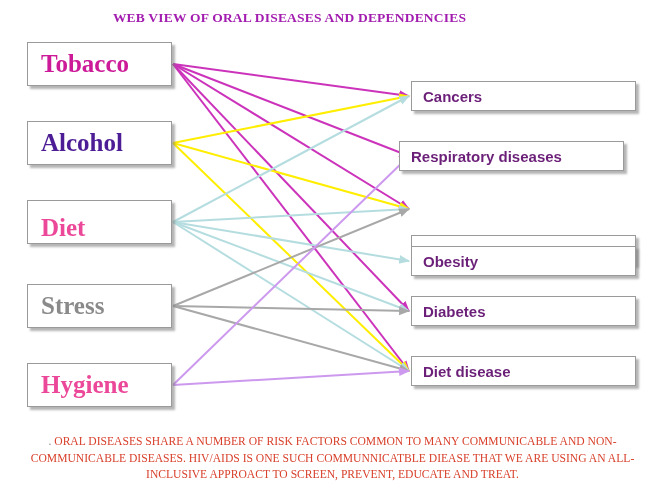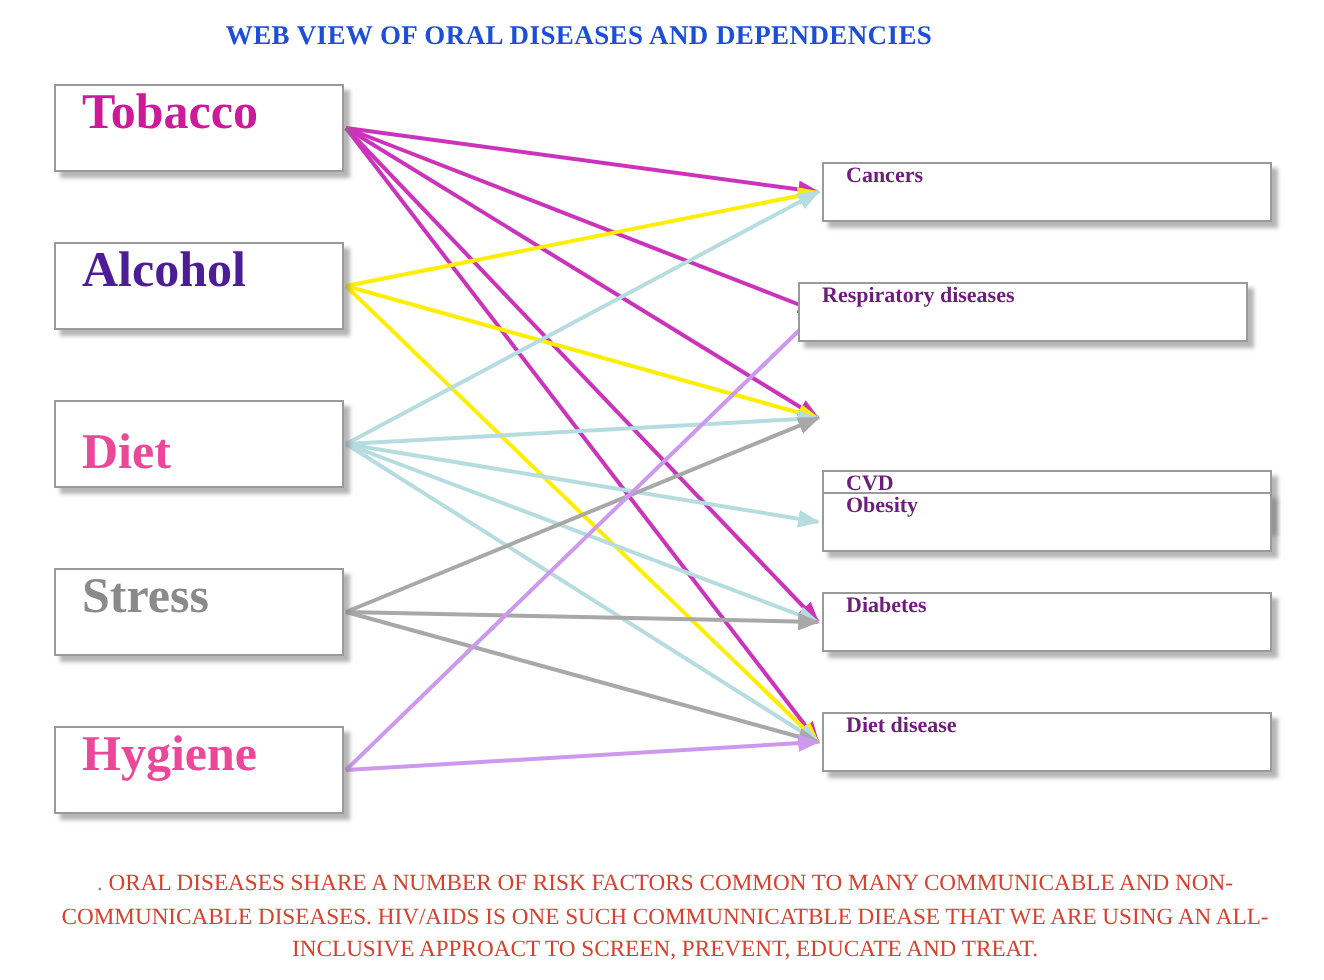--- a/index.html
+++ b/index.html
@@ -13,49 +13,49 @@
   #diagram{position:absolute;left:0;top:0;width:662px;height:490px;}
 
   .title{
     position:absolute;
     left:0;top:10px;width:579px;
     text-align:center;
     font-family:"Liberation Serif", serif;
     font-weight:bold;
     font-size:13.5px;
     letter-spacing:.2px;
-    color:#1d4ed8;
+    color:#a21caf;
   }
 
   svg.links{position:absolute;left:0;top:0;width:662px;height:430px;}
 
   .node{
     position:absolute;
     box-sizing:border-box;
     background:#ffffff;
     border:1px solid #9a9a9a;
     box-shadow:3px 3px 2px rgba(120,120,120,.55);
     display:flex;
-    align-items:flex-start;
+    align-items:center;
   }
   .node span{display:block;white-space:nowrap;}
 
   .left-node{left:27px;width:145px;height:44px;}
   .left-node span{
     padding-left:13px;
     font-family:"Liberation Serif", serif;
     font-weight:bold;
     font-size:25px;
   }
   .right-node{left:411px;width:225px;height:30px;}
   .right-node span{
     padding-left:11px;
-    font-family:Liberation Serif, serif;
+    font-family:Liberation Sans, sans-serif;
     font-weight:bold;
-    font-size:11px;
+    font-size:15px;
     color:#6b1f78;
   }
 
   .caption{
     position:absolute;
     left:20px;top:434px;width:625px;
     text-align:center;
     font-family:"Liberation Serif", serif;
     font-weight:normal;
     font-size:11.6px;

